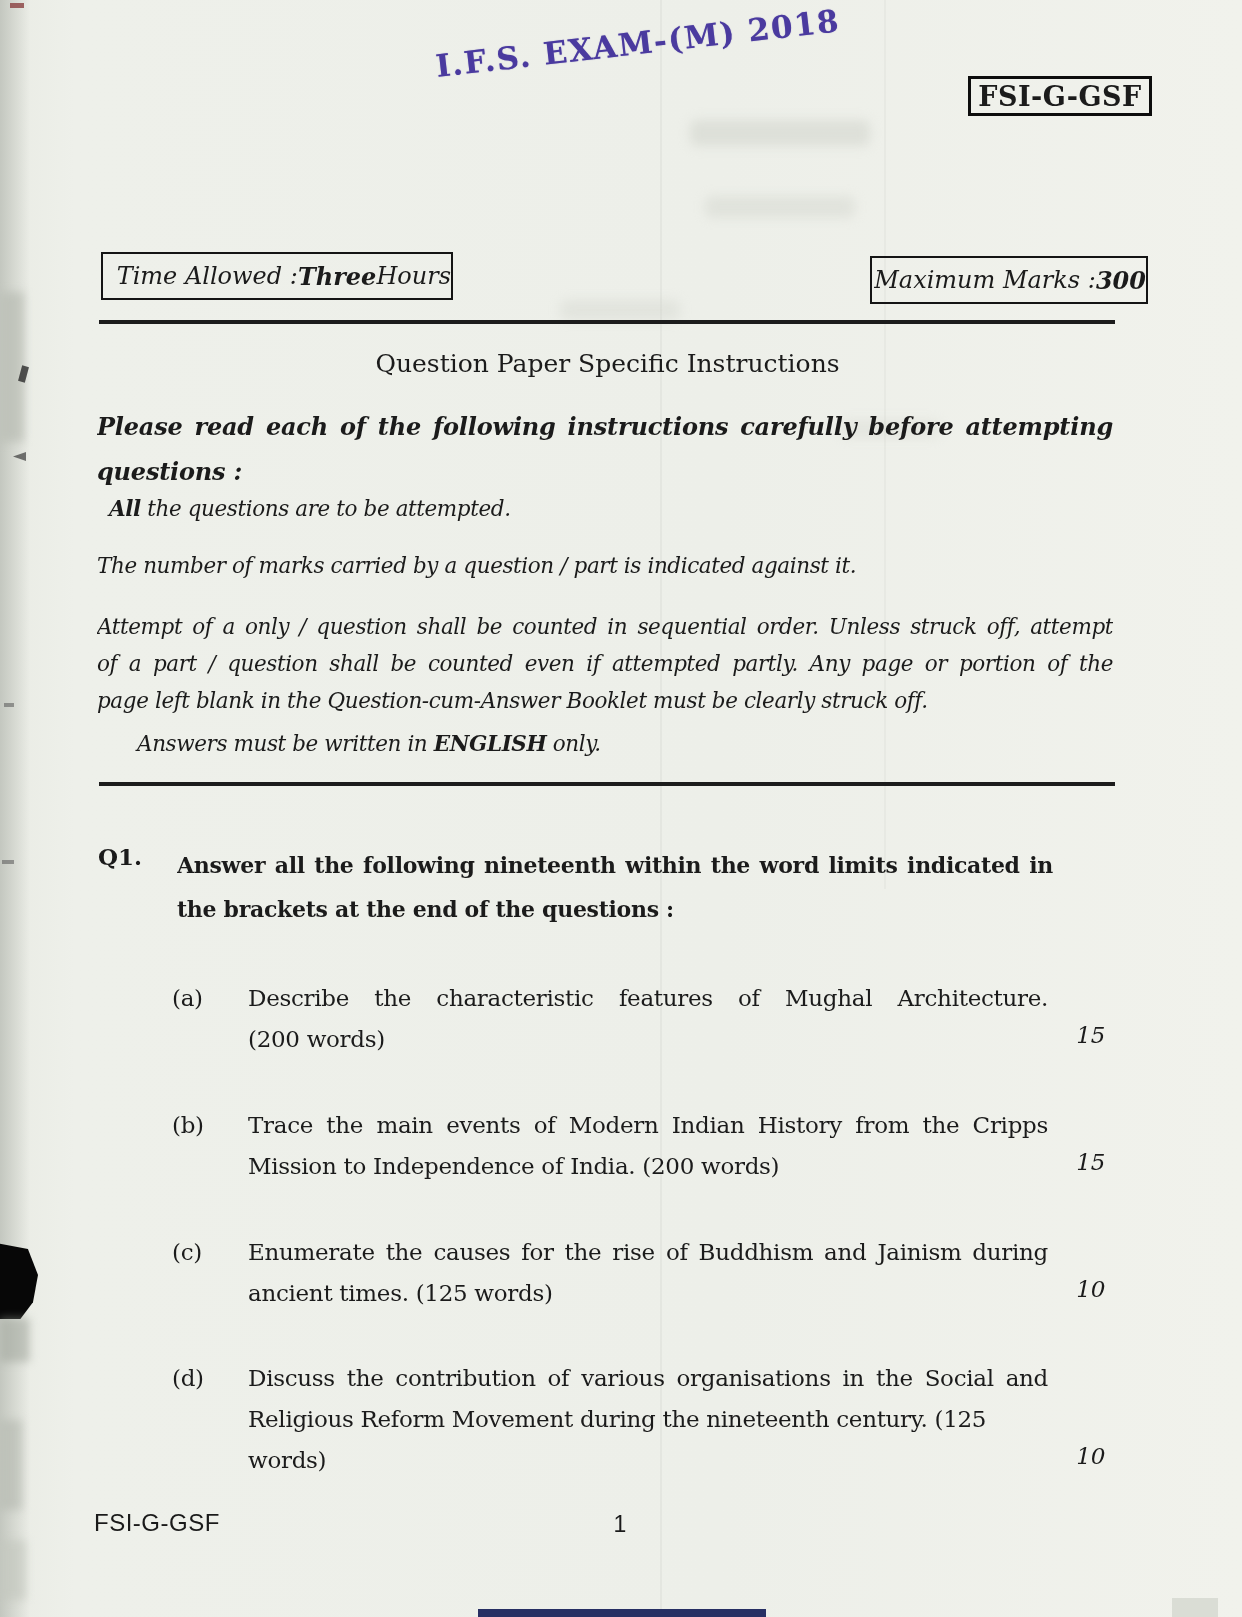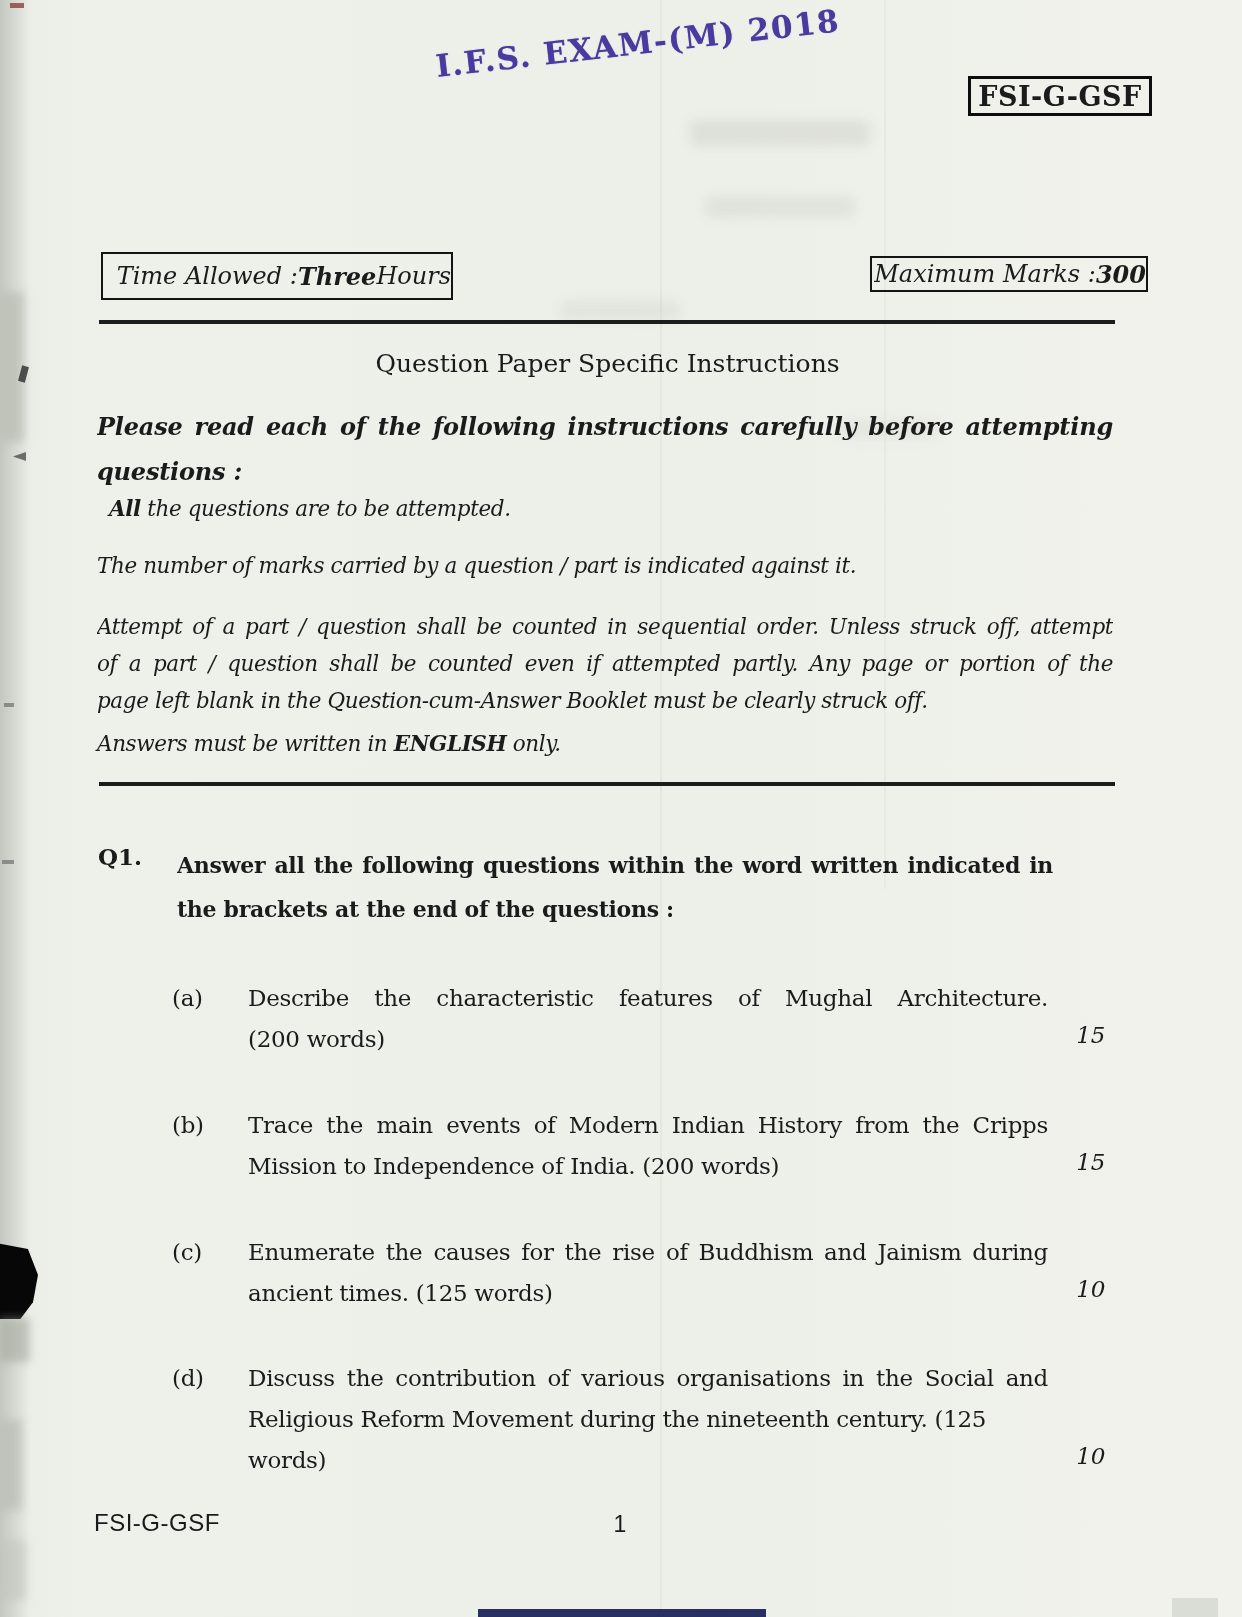--- a/index.html
+++ b/index.html
@@ -48,21 +48,21 @@
   .title{
     position:absolute;left:100px;top:150px;width:1015px;text-align:center;
     font-weight:bold;font-size:36px;letter-spacing:1px;color:#14141a;
   }
   .info-box{
     position:absolute;box-sizing:border-box;border:2.5px solid #141414;
     display:flex;align-items:center;justify-content:flex-end;
     font-style:italic;font-size:24px;white-space:nowrap;
   }
   .time-box{left:101px;top:252px;width:352px;height:48px;}
-  .marks-box{left:870px;top:256px;width:278px;height:36px;padding-left:21px;}
+  .marks-box{left:870px;top:256px;width:278px;height:48px;padding-left:21px;}
   .b{font-weight:bold;}
   .rule{position:absolute;left:99px;width:1016px;background:#1c1c1c;}
   .rule1{top:320px;height:4px;}
   .rule2{top:782px;height:3.5px;}
   .instr-heading{
     position:absolute;left:100px;top:349px;width:1015px;text-align:center;
     font-weight:normal;font-size:25px;
   }
   .jl{text-align:justify;text-align-last:justify;}
   .intro{
@@ -71,21 +71,21 @@
   }
   .intro .jl{height:45px;overflow:hidden;}
   .instr-item{
     position:absolute;left:97px;width:1016px;
     font-style:italic;font-size:21.5px;letter-spacing:-.4px;
   }
   .item1{top:496px;margin-left:12px;}
   .item2{top:553px;}
   .item3{top:608px;line-height:37px;}
   .item3 .jl{height:37px;overflow:hidden;}
-  .item4{top:731px;}
+  .item4{top:731px;margin-left:40px;}
   .q1num{position:absolute;left:98px;top:843px;font-weight:bold;font-size:23px;}
   .q1text{
     position:absolute;left:177px;top:843px;width:876px;
     font-weight:bold;font-size:22px;line-height:44px;letter-spacing:-.3px;
   }
   .q1text .jl{height:44px;overflow:hidden;}
   .part{position:absolute;left:172px;width:933px;font-size:23px;line-height:41px;letter-spacing:-.3px;}
   .pa{top:978px;} .pb{top:1105px;} .pc{top:1232px;} .pd{top:1358px;}
   .plabel{position:absolute;left:0;top:0;}
   .ptext{margin-left:76px;width:800px;}
@@ -149,34 +149,34 @@
     <div>questions :</div>
   </div>
 
   <div class="instr-item item1">
     <span class="b">All</span><span> the questions are to be attempted.</span>
   </div>
 
   <div class="instr-item item2">The number of marks carried by a question / part is indicated against it.</div>
 
   <div class="instr-item item3">
-    <div class="jl">Attempt of a part / question shall be counted in sequential order. Unless struck off, attempt</div>
+    <div class="jl">Attempt of a only / question shall be counted in sequential order. Unless struck off, attempt</div>
     <div class="jl">of a part / question shall be counted even if attempted partly. Any page or portion of the</div>
     <div>page left blank in the Question-cum-Answer Booklet must be clearly struck off.</div>
   </div>
 
   <div class="instr-item item4">
     <span>Answers must be written in </span><span class="b">ENGLISH</span><span> only.</span>
   </div>
 
   <div class="rule rule2"></div>
 
   <div class="q1num">Q1.</div>
   <div class="q1text">
-    <div class="jl">Answer all the following questions within the word written indicated in</div>
+    <div class="jl">Answer all the following nineteenth within the word limits indicated in</div>
     <div>the brackets at the end of the questions :</div>
   </div>
 
   <div class="part pa">
     <span class="plabel">(a)</span>
     <div class="ptext">
       <div class="jl">Describe the characteristic features of Mughal Architecture.</div>
       <div>(200 words)</div>
     </div>
     <span class="pmarks">15</span>

